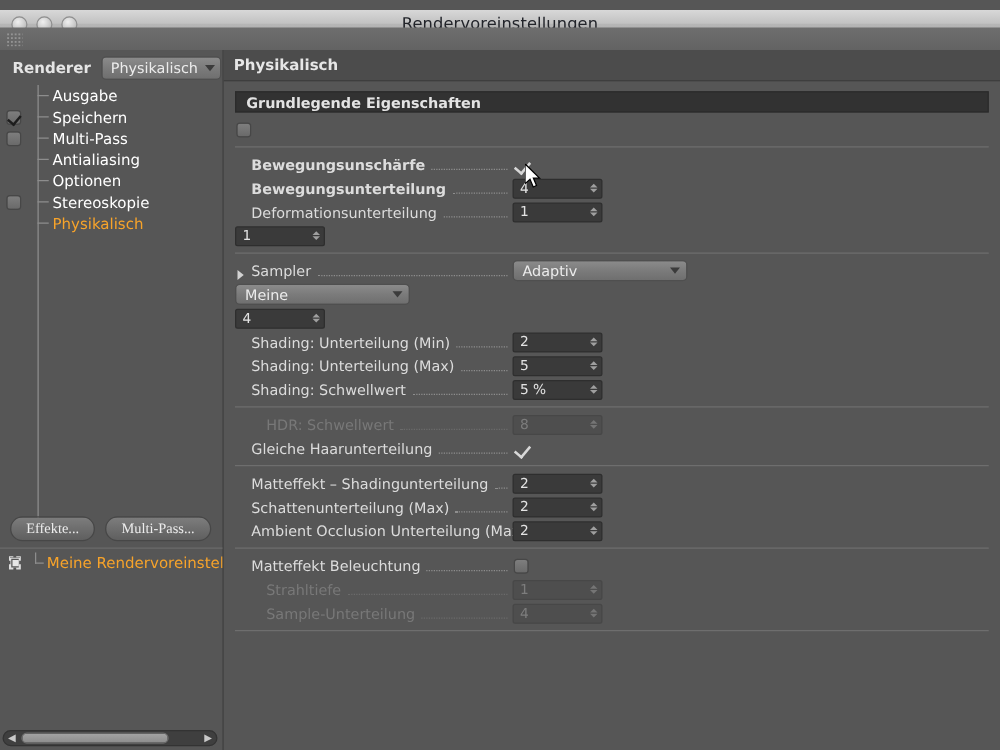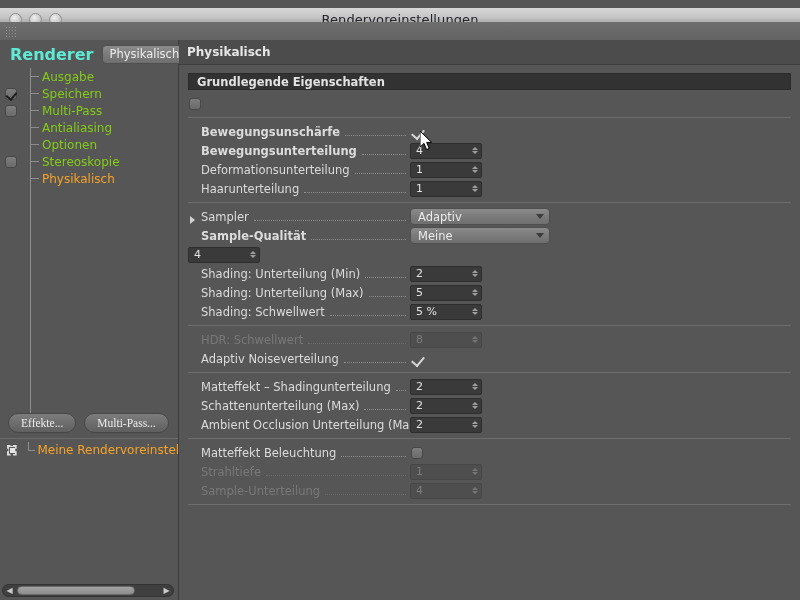--- a/index.html
+++ b/index.html
@@ -45,21 +45,21 @@
   
   .leftpane{
     position:absolute;left:0;top:40px;width:178px;bottom:0;
     background:#565656;border-right:1px solid #3c3c3c;
   }
   .renderer-row{
     position:absolute;left:0;top:0;width:178px;height:28px;
     display:flex;align-items:center;gap:8px;padding-left:10px;
     box-sizing:border-box;
   }
-  .renderer-label{font-size:16px;font-weight:bold;color:#5eead4;}
+  .renderer-label{font-size:12px;font-weight:bold;color:#e5e5e5;}
   .combo{
     height:19px;border-radius:4px;box-sizing:border-box;
     background:linear-gradient(180deg,#8b8b8b 0%,#7b7b7b 50%,#6f6f6f 100%);
     border:1px solid #4f4f4f;
     display:flex;align-items:center;justify-content:space-between;
     padding:0 5px 0 7px;color:#ececec;font-size:11.5px;
   }
   .combo .caret{
     width:0;height:0;border-left:4px solid transparent;border-right:4px solid transparent;
     border-top:5px solid #3b3b3b;margin-left:6px;
@@ -76,21 +76,21 @@
     border:1px solid #474747;position:relative;
   }
   .tcheck.on::after{
     content:"";position:absolute;left:2px;top:1px;width:5px;height:8px;
     border:solid #1d1d1d;border-width:0 2px 2px 0;transform:rotate(40deg);
   }
   .tspine{
     position:absolute;left:30px;top:0;bottom:0;width:1px;background:#8d8d8d;
   }
   .tstub{width:9px;height:1px;background:#8d8d8d;margin-left:8px;}
-  .tlabel{font-size:12px;color:#84cc16;margin-left:3px;white-space:nowrap;}
+  .tlabel{font-size:12px;color:#ffffff;margin-left:3px;white-space:nowrap;}
   .tlabel.sel{color:#f7a32a;}
 
   
   .btnrow{position:absolute;left:0;top:368px;width:178px;height:30px;
           display:flex;align-items:center;gap:8px;padding-left:8px;box-sizing:border-box;font-family:Liberation Serif, serif;}
   .pill{
     height:20px;padding:0 12px;border-radius:10px;box-sizing:border-box;
     background:linear-gradient(180deg,#7d7d7d 0%,#6d6d6d 52%,#5f5f5f 100%);
     border:1px solid #474747;color:#ececec;font-size:11.5px;
     display:flex;align-items:center;justify-content:center;white-space:nowrap;
@@ -151,21 +151,21 @@
   .lblwrap{
     width:222px;display:flex;align-items:baseline;overflow:hidden;white-space:nowrap;
     padding-left:13px;box-sizing:border-box;position:relative;
   }
   .lbl{font-size:11.5px;color:#dcdcdc;flex:0 0 auto;}
   .lbl.b{font-weight:bold;}
   .dots{
     flex:1 1 auto;margin:0 4px 0 5px;
     border-bottom:1px dotted #8e8e8e;height:3px;min-width:4px;
   }
-  .row.dim .lbl{color:#787878;}
+  .row.dim .lbl{color:#787878;margin-left:12px;}
   .row.dim .dots{border-bottom-color:#6b6b6b;}
   .disc{
     position:absolute;left:2px;top:6px;width:0;height:0;
     border-top:4px solid transparent;border-bottom:4px solid transparent;border-left:5px solid #d2d2d2;
   }
 
   .num{
     width:72px;height:16px;box-sizing:border-box;
     background:#3a3a3a;border:1px solid #2e2e2e;border-radius:2px;
     display:flex;align-items:center;justify-content:space-between;
@@ -324,24 +324,20 @@
             </div>
             <div class="num">
               <span>1</span>
               <div class="spin">
                 <i class="up"></i>
                 <i class="dn"></i>
               </div>
             </div>
           </div>
           <div class="row">
-            <div class="lblwrap">
-              <span class="lbl">Haarunterteilung</span>
-              <span class="dots"></span>
-            </div>
             <div class="num">
               <span>1</span>
               <div class="spin">
                 <i class="up"></i>
                 <i class="dn"></i>
               </div>
             </div>
           </div>
           <div class="sep"></div>
           <div class="row">
@@ -349,24 +345,20 @@
               <div class="disc"></div>
               <span class="lbl">Sampler</span>
               <span class="dots"></span>
             </div>
             <div class="combo sel-combo">
               <span>Adaptiv</span>
               <span class="caret"></span>
             </div>
           </div>
           <div class="row">
-            <div class="lblwrap">
-              <span class="lbl b">Sample-Qualität</span>
-              <span class="dots"></span>
-            </div>
             <div class="combo sel-combo">
               <span>Meine</span>
               <span class="caret"></span>
             </div>
           </div>
           <div class="row">
             <div class="num">
               <span>4</span>
               <div class="spin">
                 <i class="up"></i>
@@ -422,21 +414,21 @@
             <div class="num dim">
               <span>8</span>
               <div class="spin">
                 <i class="up"></i>
                 <i class="dn"></i>
               </div>
             </div>
           </div>
           <div class="row">
             <div class="lblwrap">
-              <span class="lbl">Adaptiv Noiseverteilung</span>
+              <span class="lbl">Gleiche Haarunterteilung</span>
               <span class="dots"></span>
             </div>
             <div class="cb on"></div>
           </div>
           <div class="sep"></div>
           <div class="row">
             <div class="lblwrap">
               <span class="lbl">Matteffekt – Shadingunterteilung</span>
               <span class="dots"></span>
             </div>

